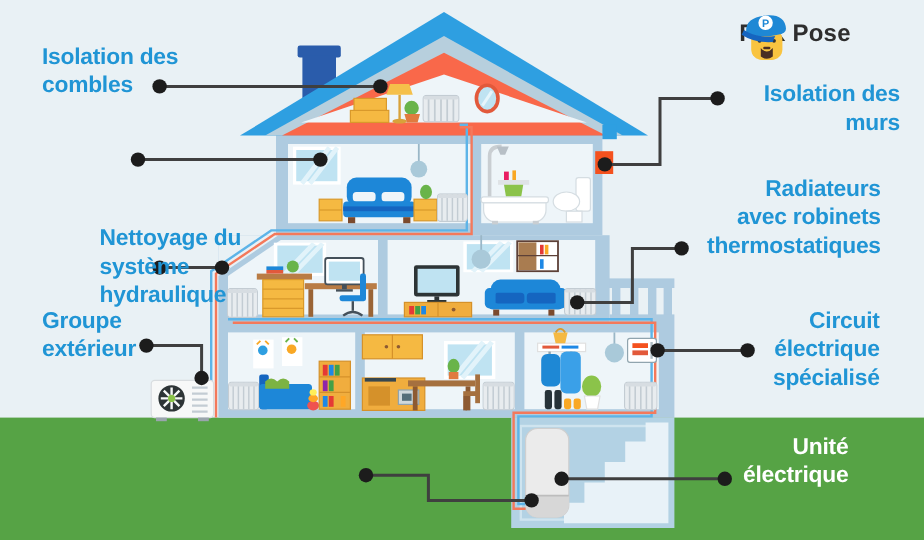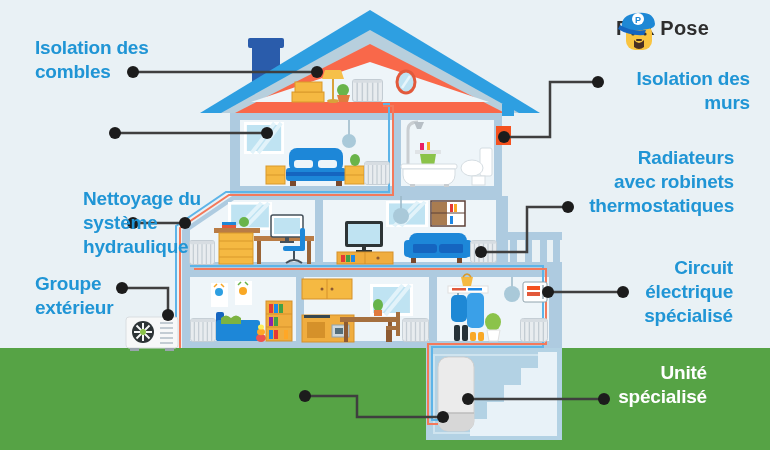--- a/index.html
+++ b/index.html
@@ -370,32 +370,32 @@
     <circle cx="604" cy="399" r="6"></circle>
         <circle cx="468" cy="399" r="6"></circle>
   </g>
 </svg>
 
 <div class="label" style="left:35px;top:36px;">Isolation des
 combles</div>
 <div class="label" style="left:35px;top:187px;margin-left:48px;">Nettoyage du
 système
 hydraulique</div>
-<div class="label" style="left:35px;top:272px;">Groupe
+<div class="label" style="left:35px;top:256px;">Groupe
 extérieur</div>
 <div class="label right" style="right:20px;top:67px;">Isolation des
 murs</div>
 <div class="label right" style="right:36px;top:146px;">Radiateurs
 avec robinets
 thermostatiques</div>
 <div class="label right" style="right:37px;top:256px;margin-left:18px;">Circuit
 électrique
 spécialisé</div>
 <div class="label right white" style="right:63px;top:361px;">Unité
-spécialisé</div>
+électrique</div>
 
 <div class="logo">
   <svg width="44" height="46" viewBox="0 0 44 46">
     <rect x="10" y="16" width="26" height="26" rx="9" fill="#f9c440"></rect>
     <path d="M18,32 q5,6 10,0 v7 q-5,4 -10,0 z" fill="#4a2f23"></path>
     <rect x="20" y="31" width="6" height="2" rx="1" fill="#4a2f23"></rect>
     <circle cx="17" cy="26" r="1.6" fill="#333333"></circle>
     <circle cx="29" cy="26" r="1.6" fill="#333333"></circle>
     <path d="M6,20 q-2,-13 15,-15 q17,-2 18,11 q0,4 -7,5 q-13,3 -26,-1 z" fill="#1e88d5"></path>
     <path d="M4,17 q11,7 26,5 l-2,5 q-15,1 -26,-6 z" fill="#1565c0"></path>

